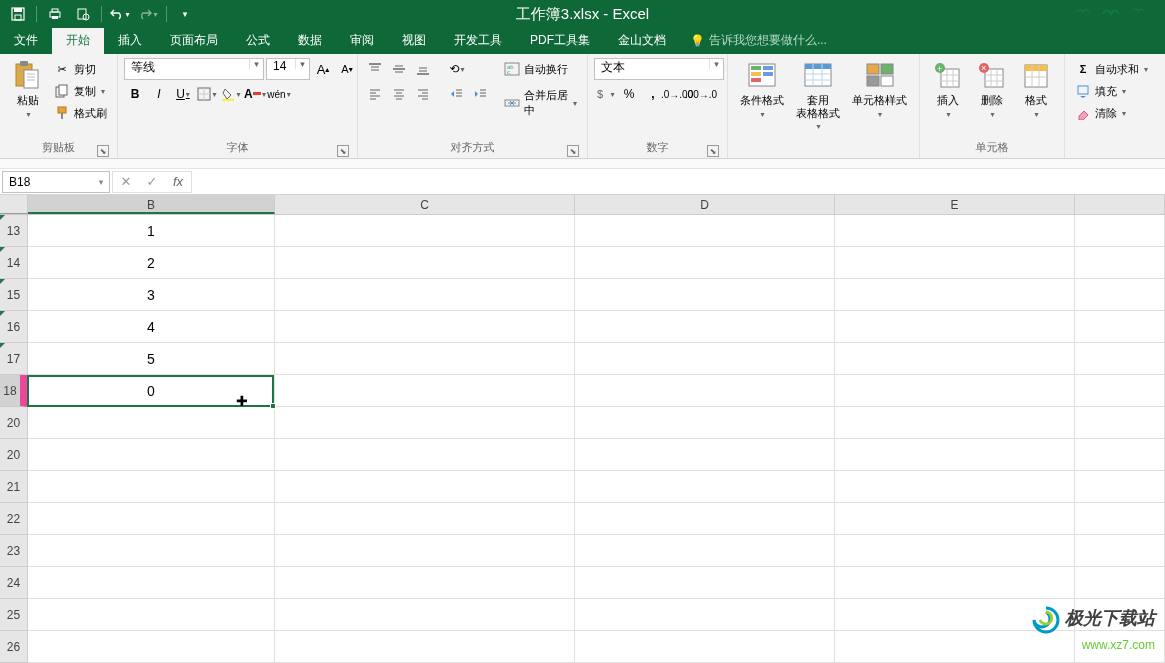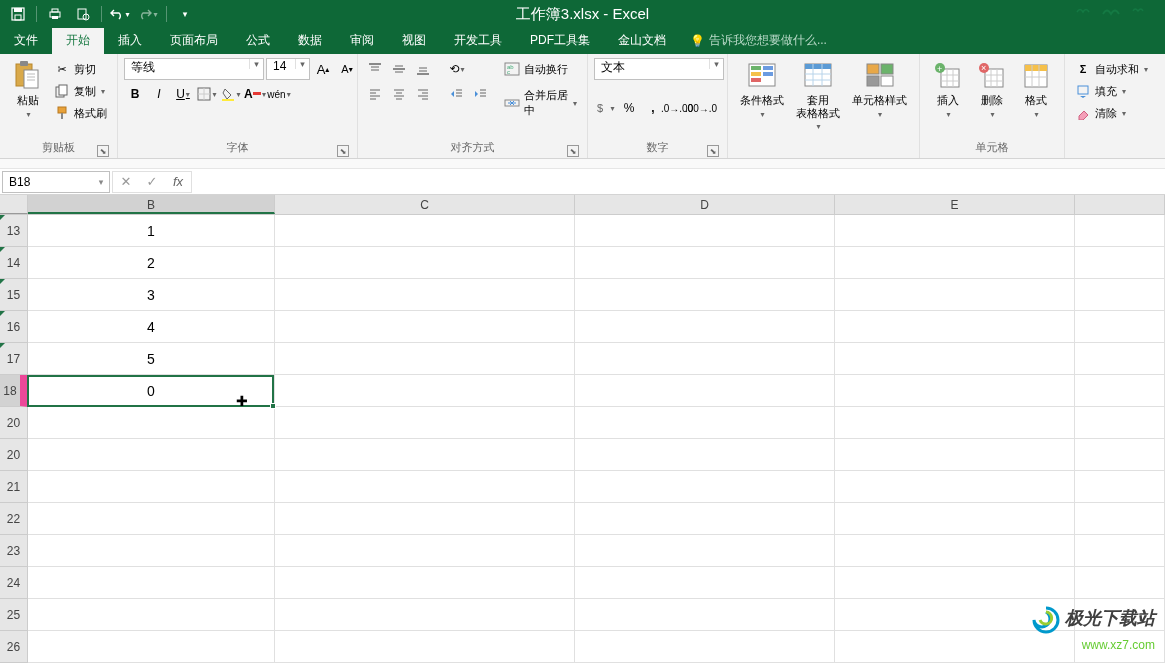--- a/index.html
+++ b/index.html
@@ -338,21 +338,21 @@
             </div>
             <span>合并后居中</span>
             <span class="dd">▾</span>
           </div>
       </div>
     </div>
     <div class="label"><span>对齐方式</span><div class="launcher">⬊</div></div>
   </div>
 
   <div class="group" style="width:140px">
-    <div class="body col" style="gap:17px;width:100%">
+    <div class="body col" style="gap:3px;width:100%">
       <div class="combo" style="width:130px">
           <div class="val">文本</div>
           <div class="arr">▾</div>
         </div>
       <div class="row">
         <div class="iconbtn">
             <svg width="14" height="14">
               <text x="2" y="11" font-size="11" fill="#666">$</text>
             </svg>
             <span class="dd">▾</span>

